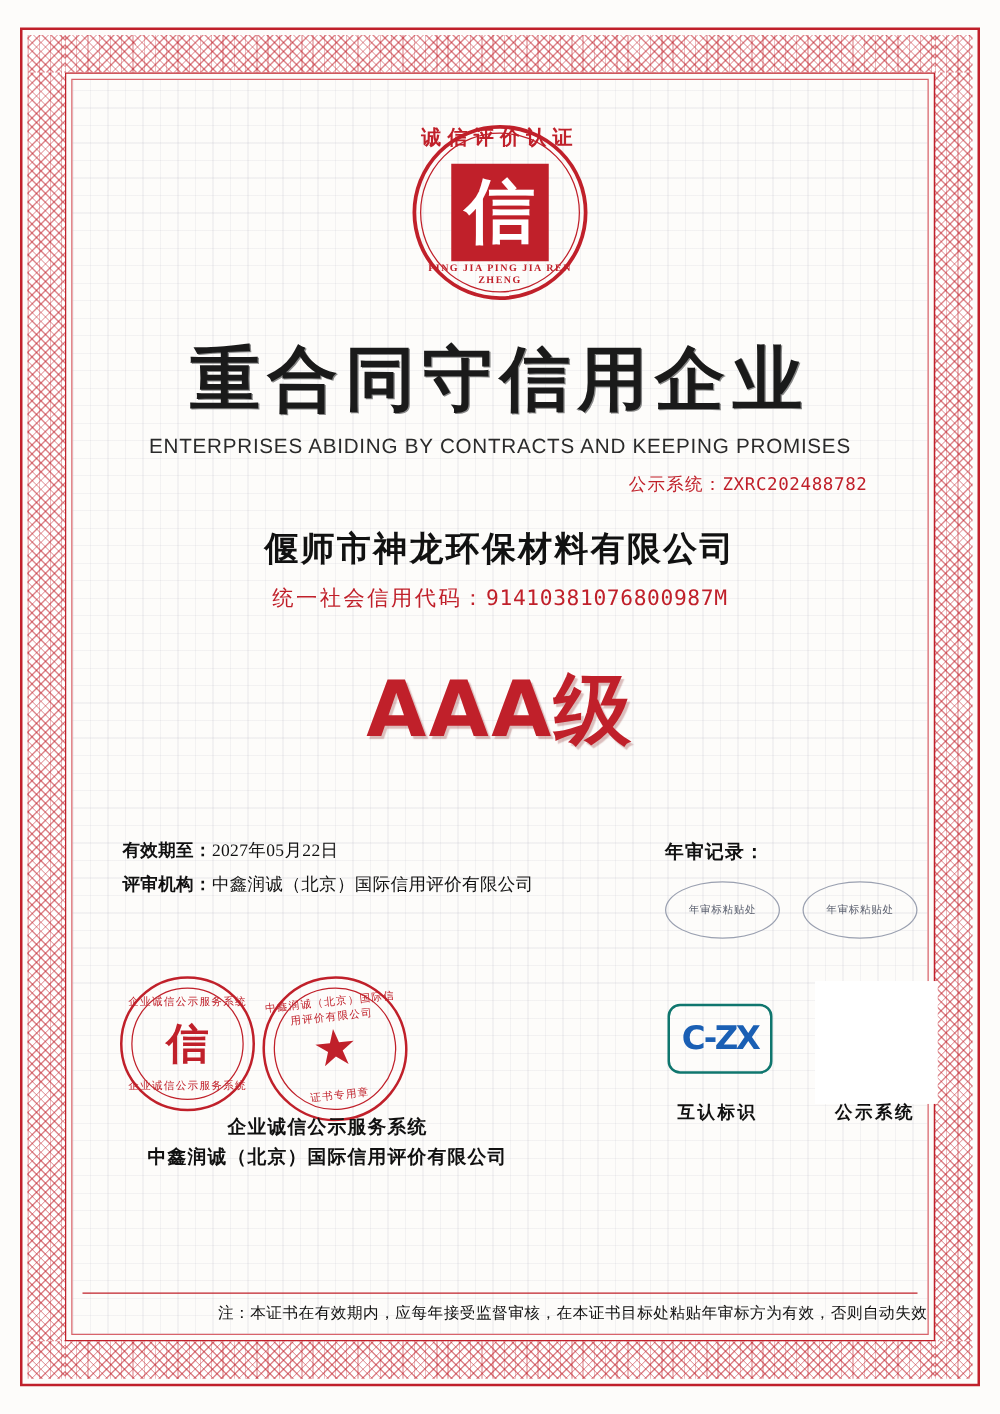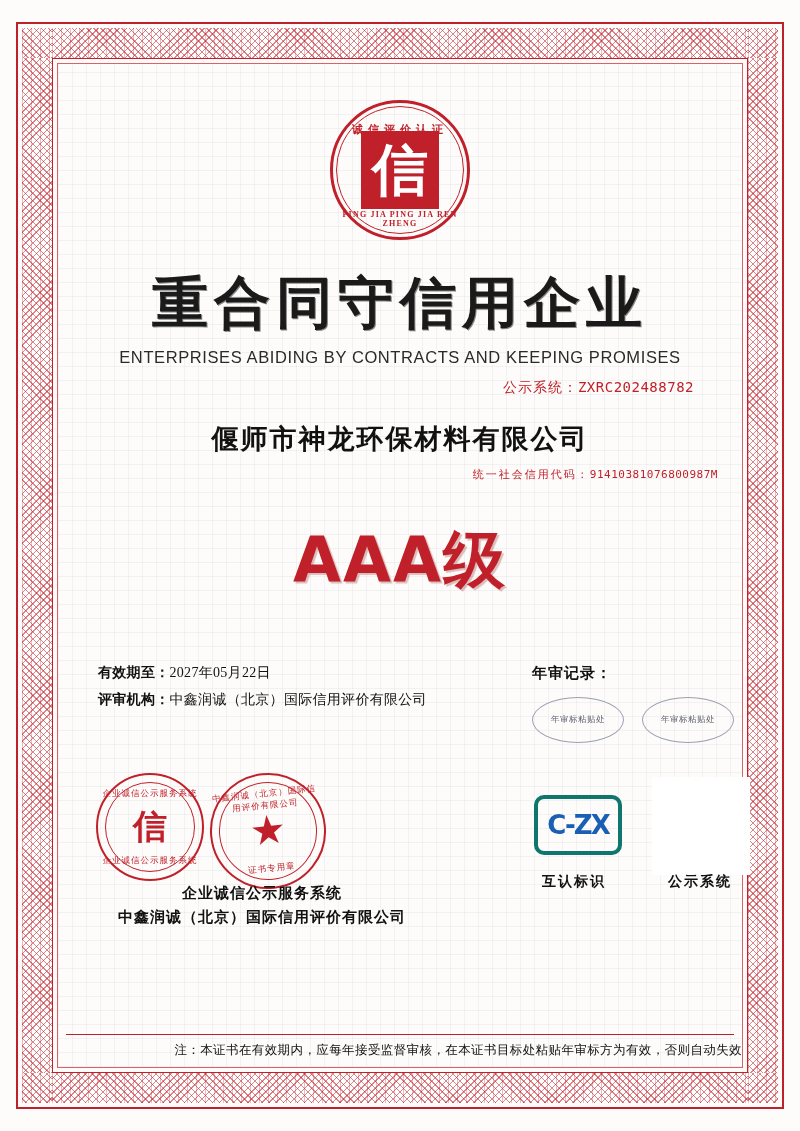--- a/index.html
+++ b/index.html
@@ -120,22 +120,22 @@
   }
   .emblem-top-text, .emblem-bottom-text {
     position: absolute;
     left: 0; right: 0;
     text-align: center;
     color: #c0202a;
     font-weight: bold;
     font-family: "Liberation Serif", serif;
   }
   .emblem-top-text {
-    top: 22px;
-    font-size: 11px;
+    top: 0;
+    font-size: 16px;
     letter-spacing: 5px;
   }
   .emblem-bottom-text {
     bottom: 12px;
     font-size: 8px;
     letter-spacing: 1.2px;
   }
 
   
   .title-cn {
@@ -173,23 +173,23 @@
   .company-name {
     text-align: center;
     margin-top: 24px;
     font-size: 27px;
     font-weight: bold;
     color: #111;
     letter-spacing: 2px;
     font-family: "DejaVu Sans", sans-serif;
   }
   .usci {
-    text-align: right;
+    text-align: center;
     margin-top: 10px;
-    font-size: 11px;
+    font-size: 17px;
     color: #c0202a;
     letter-spacing: 0.5px;
     font-family: "DejaVu Sans Mono", monospace;
   }
   .usci .lbl {
     font-family: "Liberation Serif", serif;
     letter-spacing: 2px;
   }
 
   .body-text {
@@ -337,21 +337,21 @@
     color: #111;
     letter-spacing: 1px;
     line-height: 24px;
     font-family: "DejaVu Sans", sans-serif;
   }
 
   .mutual-mark {
     position: absolute;
     left: 452px; top: 26px;
     width: 80px; height: 52px;
-    border: 4px solid #0f766e;
+    border: 2px solid #0f766e;
     border-radius: 10px;
     display: flex;
     align-items: center;
     justify-content: center;
     color: #1a5fb4;
     font-size: 26px;
     font-weight: bold;
     font-family: "DejaVu Sans", sans-serif;
     letter-spacing: -2px;
   }

